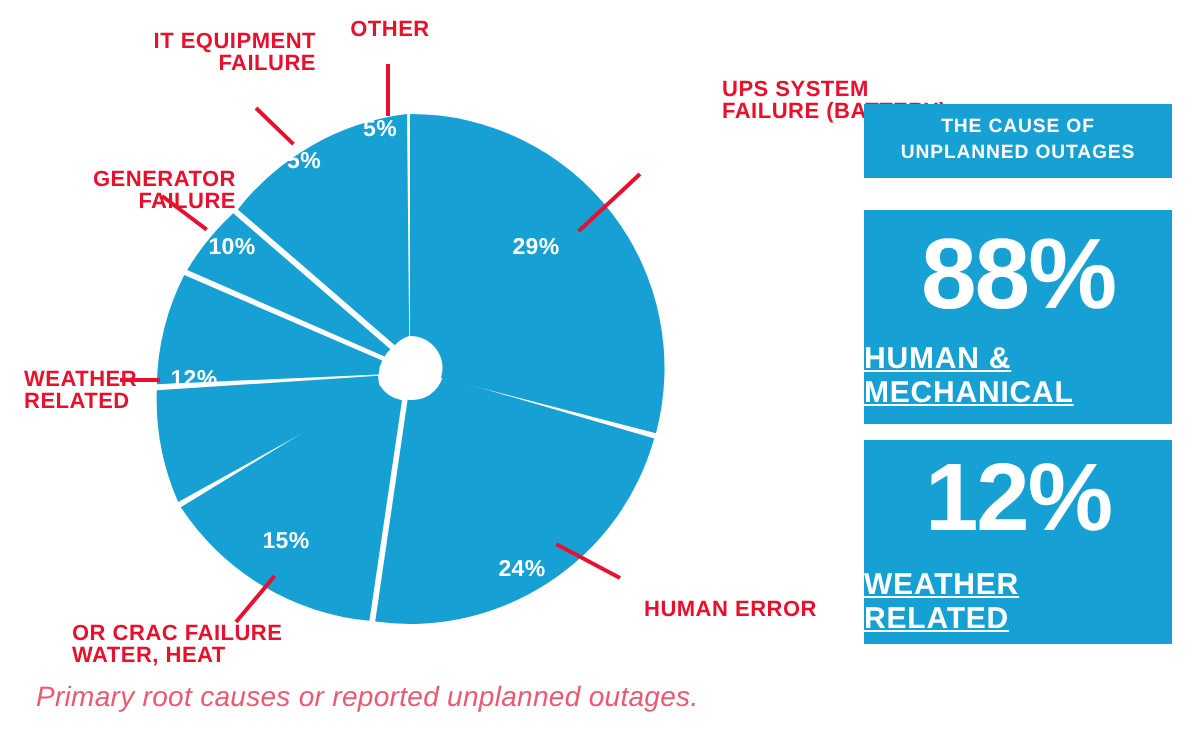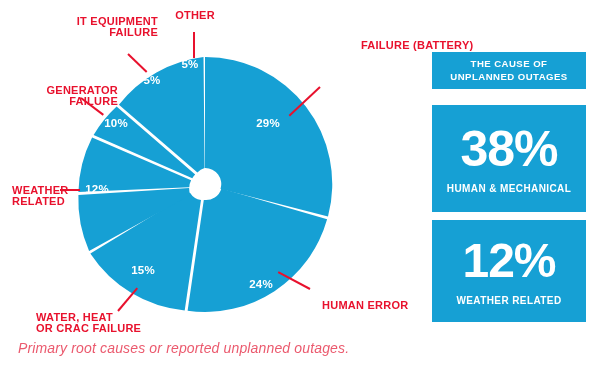--- a/index.html
+++ b/index.html
@@ -70,22 +70,22 @@
     text-align:center;line-height:12.4px;text-transform:uppercase;
   }
   .box-big{top:105px;height:107px;}
   .box-big2{top:220px;height:102px;}
   .big-number{
     font-size:50px;font-weight:bold;line-height:50px;
     letter-spacing:-1px;margin-bottom:2px;
   }
   .box-big2 .big-number{font-size:48px;}
   .big-caption{
-    font-size:10px;font-weight:bold;letter-spacing:.4px;
-    text-transform:uppercase;margin-top:7px;
+    font-size:15px;font-weight:bold;letter-spacing:.4px;
+    text-transform:uppercase;margin-top:7px;text-decoration:underline;
   }
 </style>
 </head>
 <body>
 
 <div id="infographic">
 
   <div class="chart-area">
 
     <svg class="pie-svg" viewBox="0 0 420 340">
@@ -138,45 +138,46 @@
       <div>GENERATOR</div>
       <div>FAILURE</div>
     </div>
 
     <div class="callout left" style="left:12px;top:185px;width:60px;">
       <div>WEATHER</div>
       <div>RELATED</div>
     </div>
 
     <div class="callout left" style="left:36px;top:312px;width:130px;">
+      <div>OR CRAC FAILURE</div>
       <div>WATER, HEAT</div>
-      <div>OR CRAC FAILURE</div>
     </div>
 
     <div class="callout left" style="left:361px;top:40px;width:120px;">
+      <div>UPS SYSTEM</div>
       <div>FAILURE (BATTERY)</div>
     </div>
 
     <div class="callout left" style="left:322px;top:300px;width:110px;">
       <div>HUMAN ERROR</div>
     </div>
 
   </div>
 
   <div class="footnote">Primary root causes or reported unplanned outages.</div>
 
   <div class="stats-panel">
 
     <div class="stat-box box-header">
       <div class="hdr-line">THE CAUSE OF</div>
       <div class="hdr-line">UNPLANNED OUTAGES</div>
     </div>
 
     <div class="stat-box box-big">
-      <div class="big-number">38%</div>
+      <div class="big-number">88%</div>
       <div class="big-caption">HUMAN &amp; MECHANICAL</div>
     </div>
 
     <div class="stat-box box-big2">
       <div class="big-number">12%</div>
       <div class="big-caption">WEATHER RELATED</div>
     </div>
 
   </div>
 

